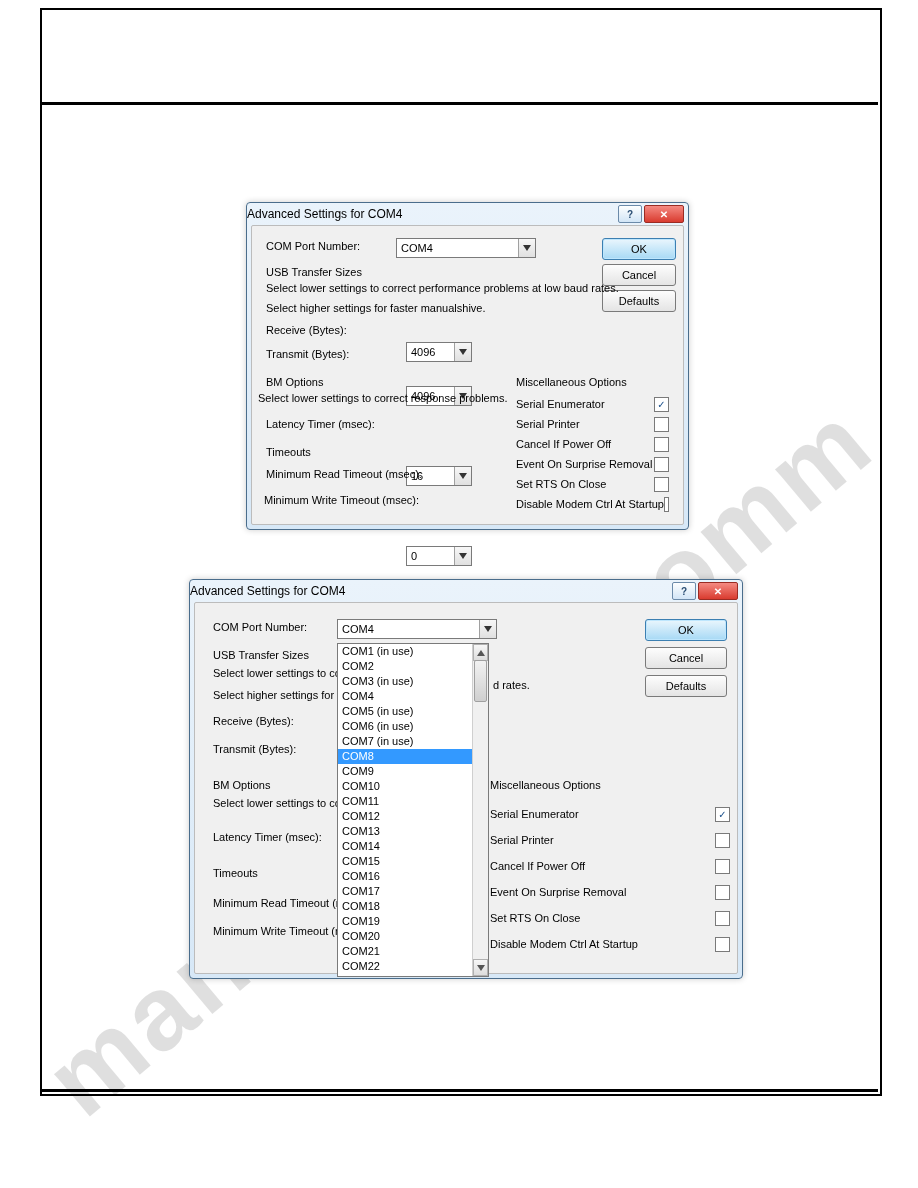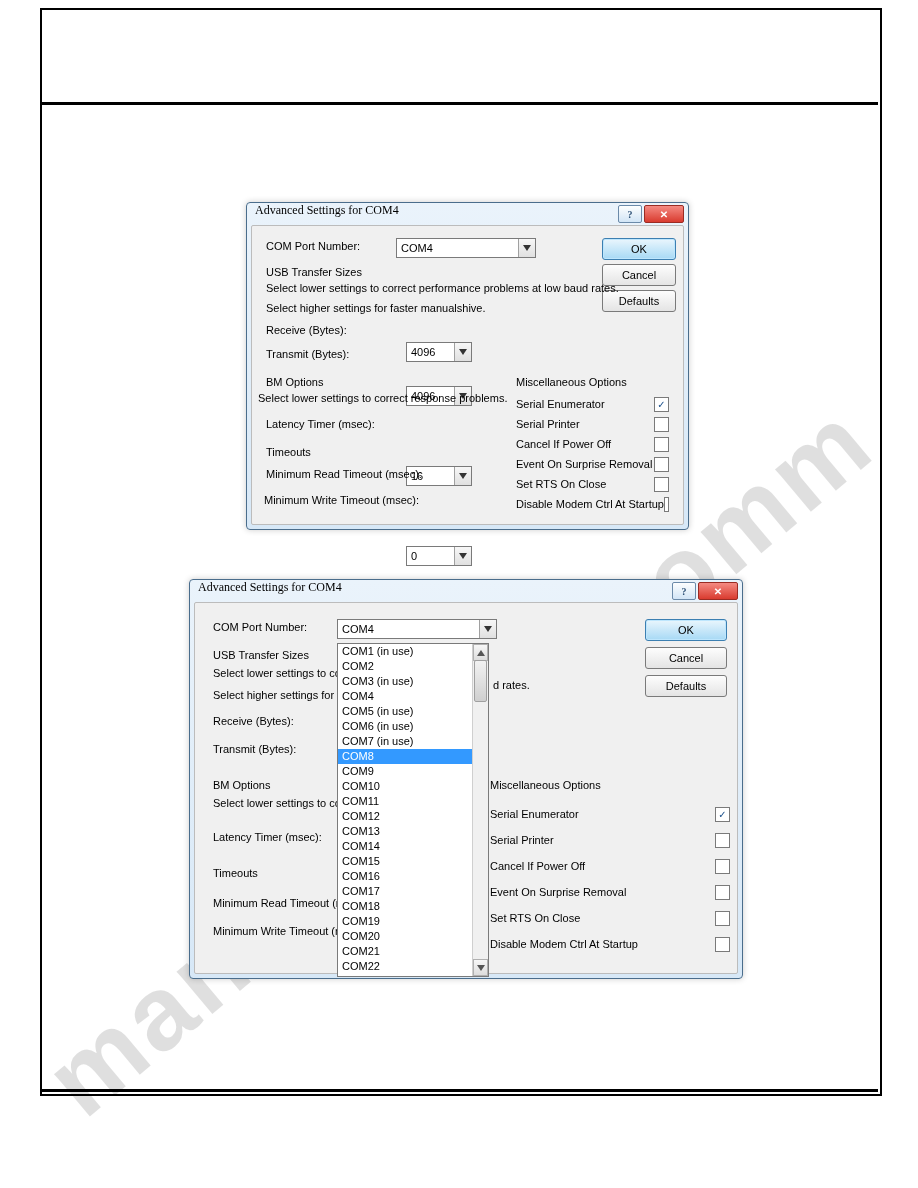--- a/index.html
+++ b/index.html
@@ -59,25 +59,25 @@
   .dialog {
     position: absolute;
     background: linear-gradient(#eaf3fb, #d7e8f7);
     border: 1px solid #4a6d8c;
     border-radius: 4px;
     box-shadow: 0 0 6px rgba(0,0,0,.2);
   }
   .titlebar {
     height: 22px;
     display: flex;
-    padding: 0 4px 0 8px;
+    align-items: center;
+    padding: 0 4px 0 0;
     font-size: 12px;
     color: #000;
     position: relative;
-    font-family: Liberation Serif, serif;
   }
   .tbtns {
     position: absolute;
     right: 4px;
     top: 2px;
     display: flex;
     gap: 2px;
   }
   .tbtn {
     width: 22px;

